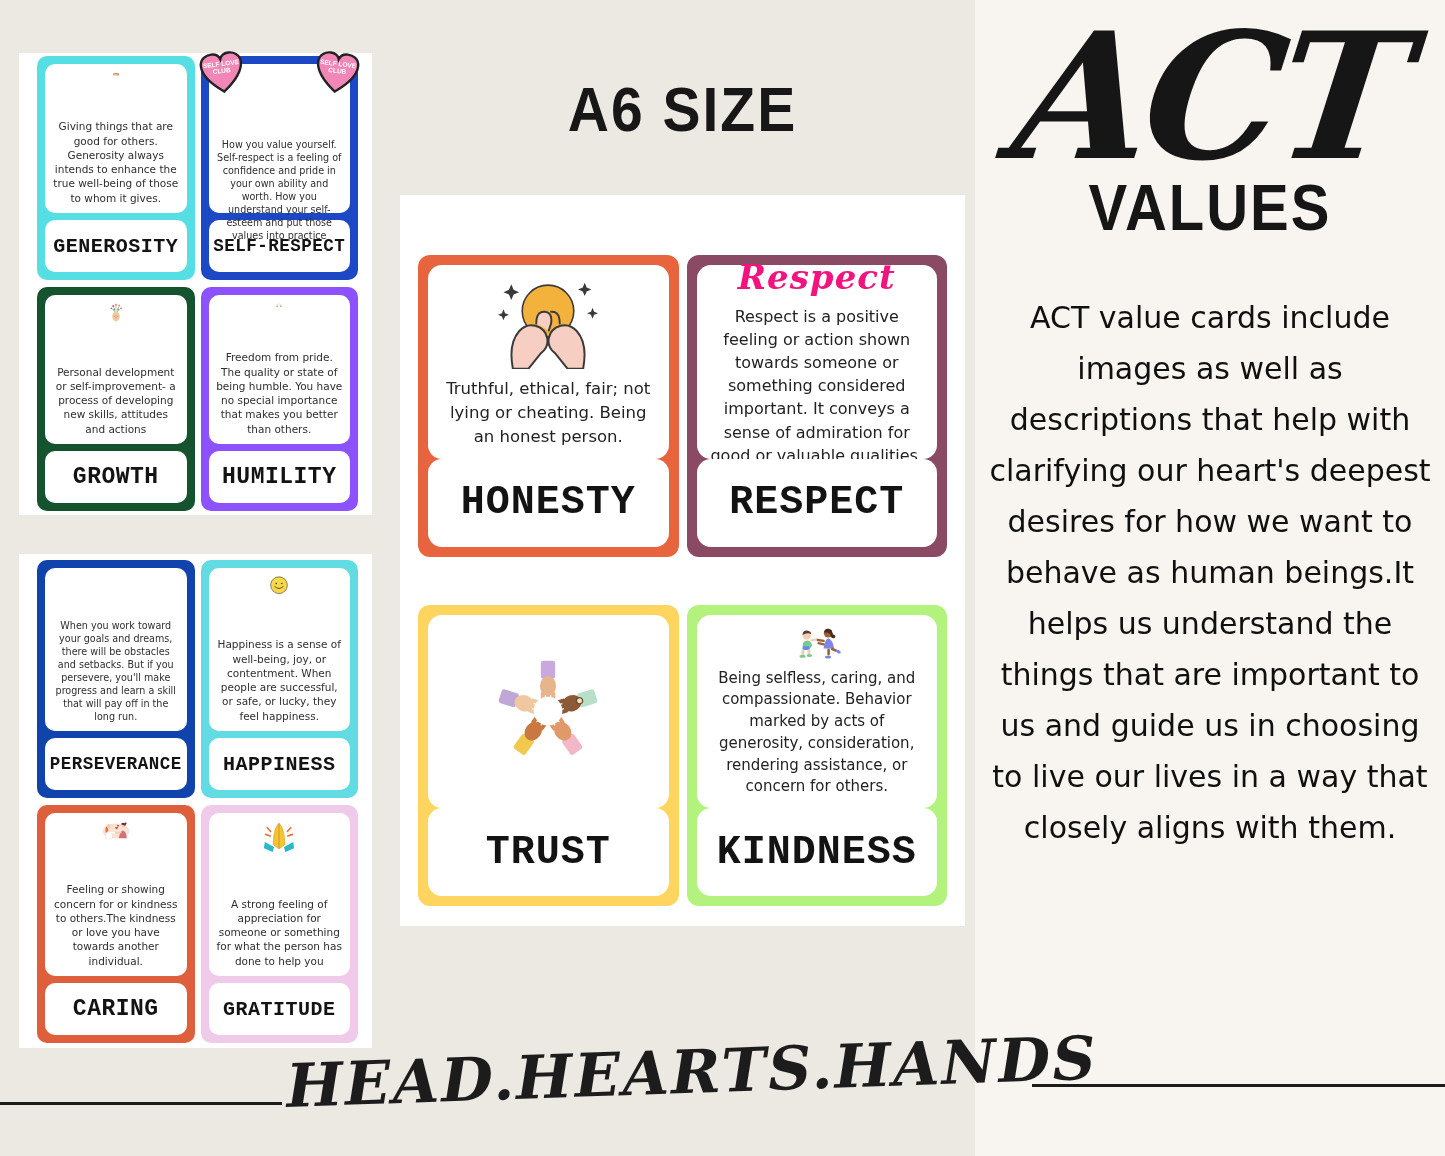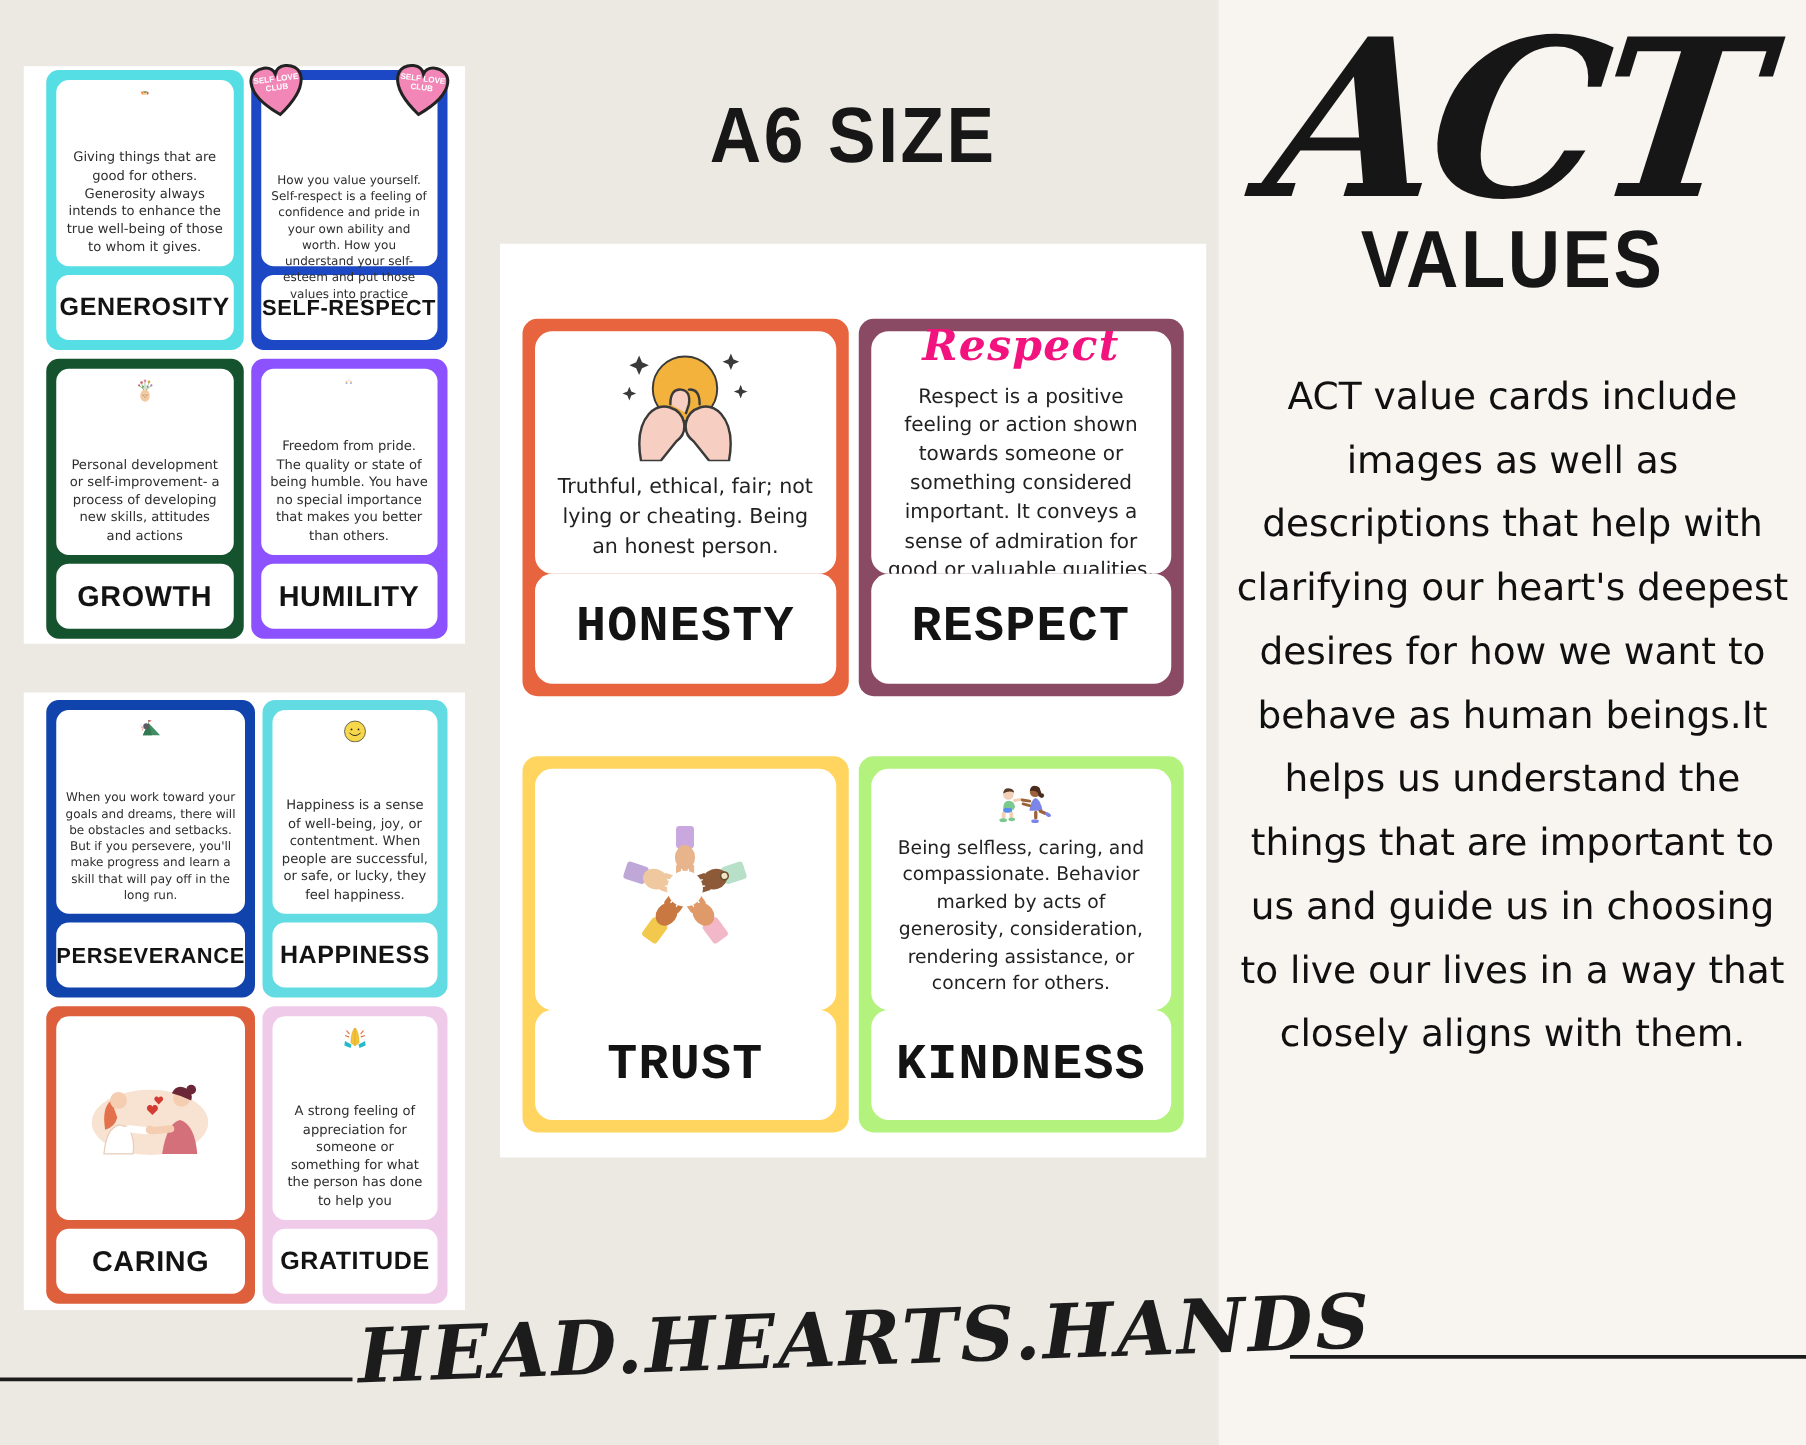--- a/index.html
+++ b/index.html
@@ -6,26 +6,26 @@
   .poster{position:relative;width:1445px;height:1156px;background:#ECE8E2;overflow:hidden;
           font-family:"DejaVu Sans",sans-serif;color:#222;}
   
   .sheet{position:absolute;background:#fff;display:grid;grid-template-columns:1fr 1fr;
          gap:7px 6px;box-sizing:border-box;}
   #sheet1{left:19px;top:53px;width:353px;height:462px;padding:3px 14px 4px 18px;}
   #sheet2{left:19px;top:554px;width:353px;height:494px;padding:6px 14px 5px 18px;}
   .mini-card{border-radius:10px;padding:8px;display:flex;flex-direction:column;gap:7px;
              box-sizing:border-box;min-height:0;}
   .mini-body{background:#fff;border-radius:10px;flex:1;position:relative;display:flex;
-             flex-direction:column;align-items:center;justify-content:center;gap:5px;
+             flex-direction:column;align-items:center;gap:5px;
              padding:8px 7px;box-sizing:border-box;min-height:0;}
   .mini-desc{font-size:10.5px;line-height:1.36;text-align:center;color:#2e2e2e;margin-top:38px;}
   .mini-desc.dense{font-size:9.6px;}
   .mini-title{background:#fff;border-radius:10px;height:52px;flex:0 0 52px;display:flex;
-              align-items:center;justify-content:center;font-family:Liberation Sans, sans-serif;
+              align-items:center;justify-content:center;font-family:Liberation Mono, monospace;
               font-weight:800;color:#131313;letter-spacing:.5px;transform-origin:center;}
   .fs-sm{font-size:17.5px;} .fs-md{font-size:20px;} .fs-lg{font-size:23px;}
   
   .heart{position:absolute;width:46px;height:45px;top:-13px;}
   .heart.left{left:-10px;transform:rotate(-7deg);}
   .heart.right{right:-10px;transform:rotate(7deg);}
   .heart-label{position:absolute;top:9px;left:0;width:100%;text-align:center;
                font-size:6.5px;font-weight:700;color:#fff;line-height:1.15;
                font-family:"Liberation Sans",sans-serif;white-space:pre-line;}
   .srb{justify-content:flex-start;padding-top:36px;}
@@ -197,20 +197,21 @@
           <rect x="32" y="38" width="20" height="6" rx="3" fill="#FFFFFF" transform="rotate(6 32 41)"></rect>
           <circle cx="78" cy="16" r="7" fill="#F5CDB0"></circle>
           <path d="M70 12 q4 -8 12 -4 q6 3 4 10 q-8 -4 -16 -6z" fill="#6B2737"></path>
           <circle cx="86" cy="9" r="4" fill="#6B2737"></circle>
           <path d="M62 62 q4 -26 15 -28 q12 4 14 28 z" fill="#D4707A"></path>
           <rect x="52" y="38" width="20" height="6" rx="3" fill="#F5CDB0" transform="rotate(-6 72 41)"></rect>
           <circle cx="52" cy="42" r="3.5" fill="#F5CDB0"></circle>
           <path d="M50 26 c-2 -3 2 -6 4 -3 c2 -3 6 0 4 3 l-4 4 z" fill="#D33B33"></path>
           <path d="M56 18 c-1.6 -2.4 1.6 -4.8 3.2 -2.4 c1.6 -2.4 4.8 0 3.2 2.4 l-3.2 3.2 z" fill="#D33B33"></path>
         </svg>
+        <div class="mini-desc">Feeling or showing concern for or kindness to others.The kindness or love you have towards another individual.</div>
       </div>
       <div class="mini-title fs-lg">CARING</div>
     </div>
 
     <div class="mini-card" style="background-color: rgb(240, 202, 233);">
       <div class="mini-body">
         <svg width="82" height="76" viewBox="0 0 84 78">
           <path d="M8 50 l22 12 l-3 12 l-21 -9 z" fill="#28B8C8"></path>
           <path d="M76 50 l-22 12 l3 12 l21 -9 z" fill="#28B8C8"></path>
           <path d="M41 6 q-12 12 -13 50 l13 10 z" fill="#F5C431" stroke="#D99C17" stroke-width="1.5"></path>

